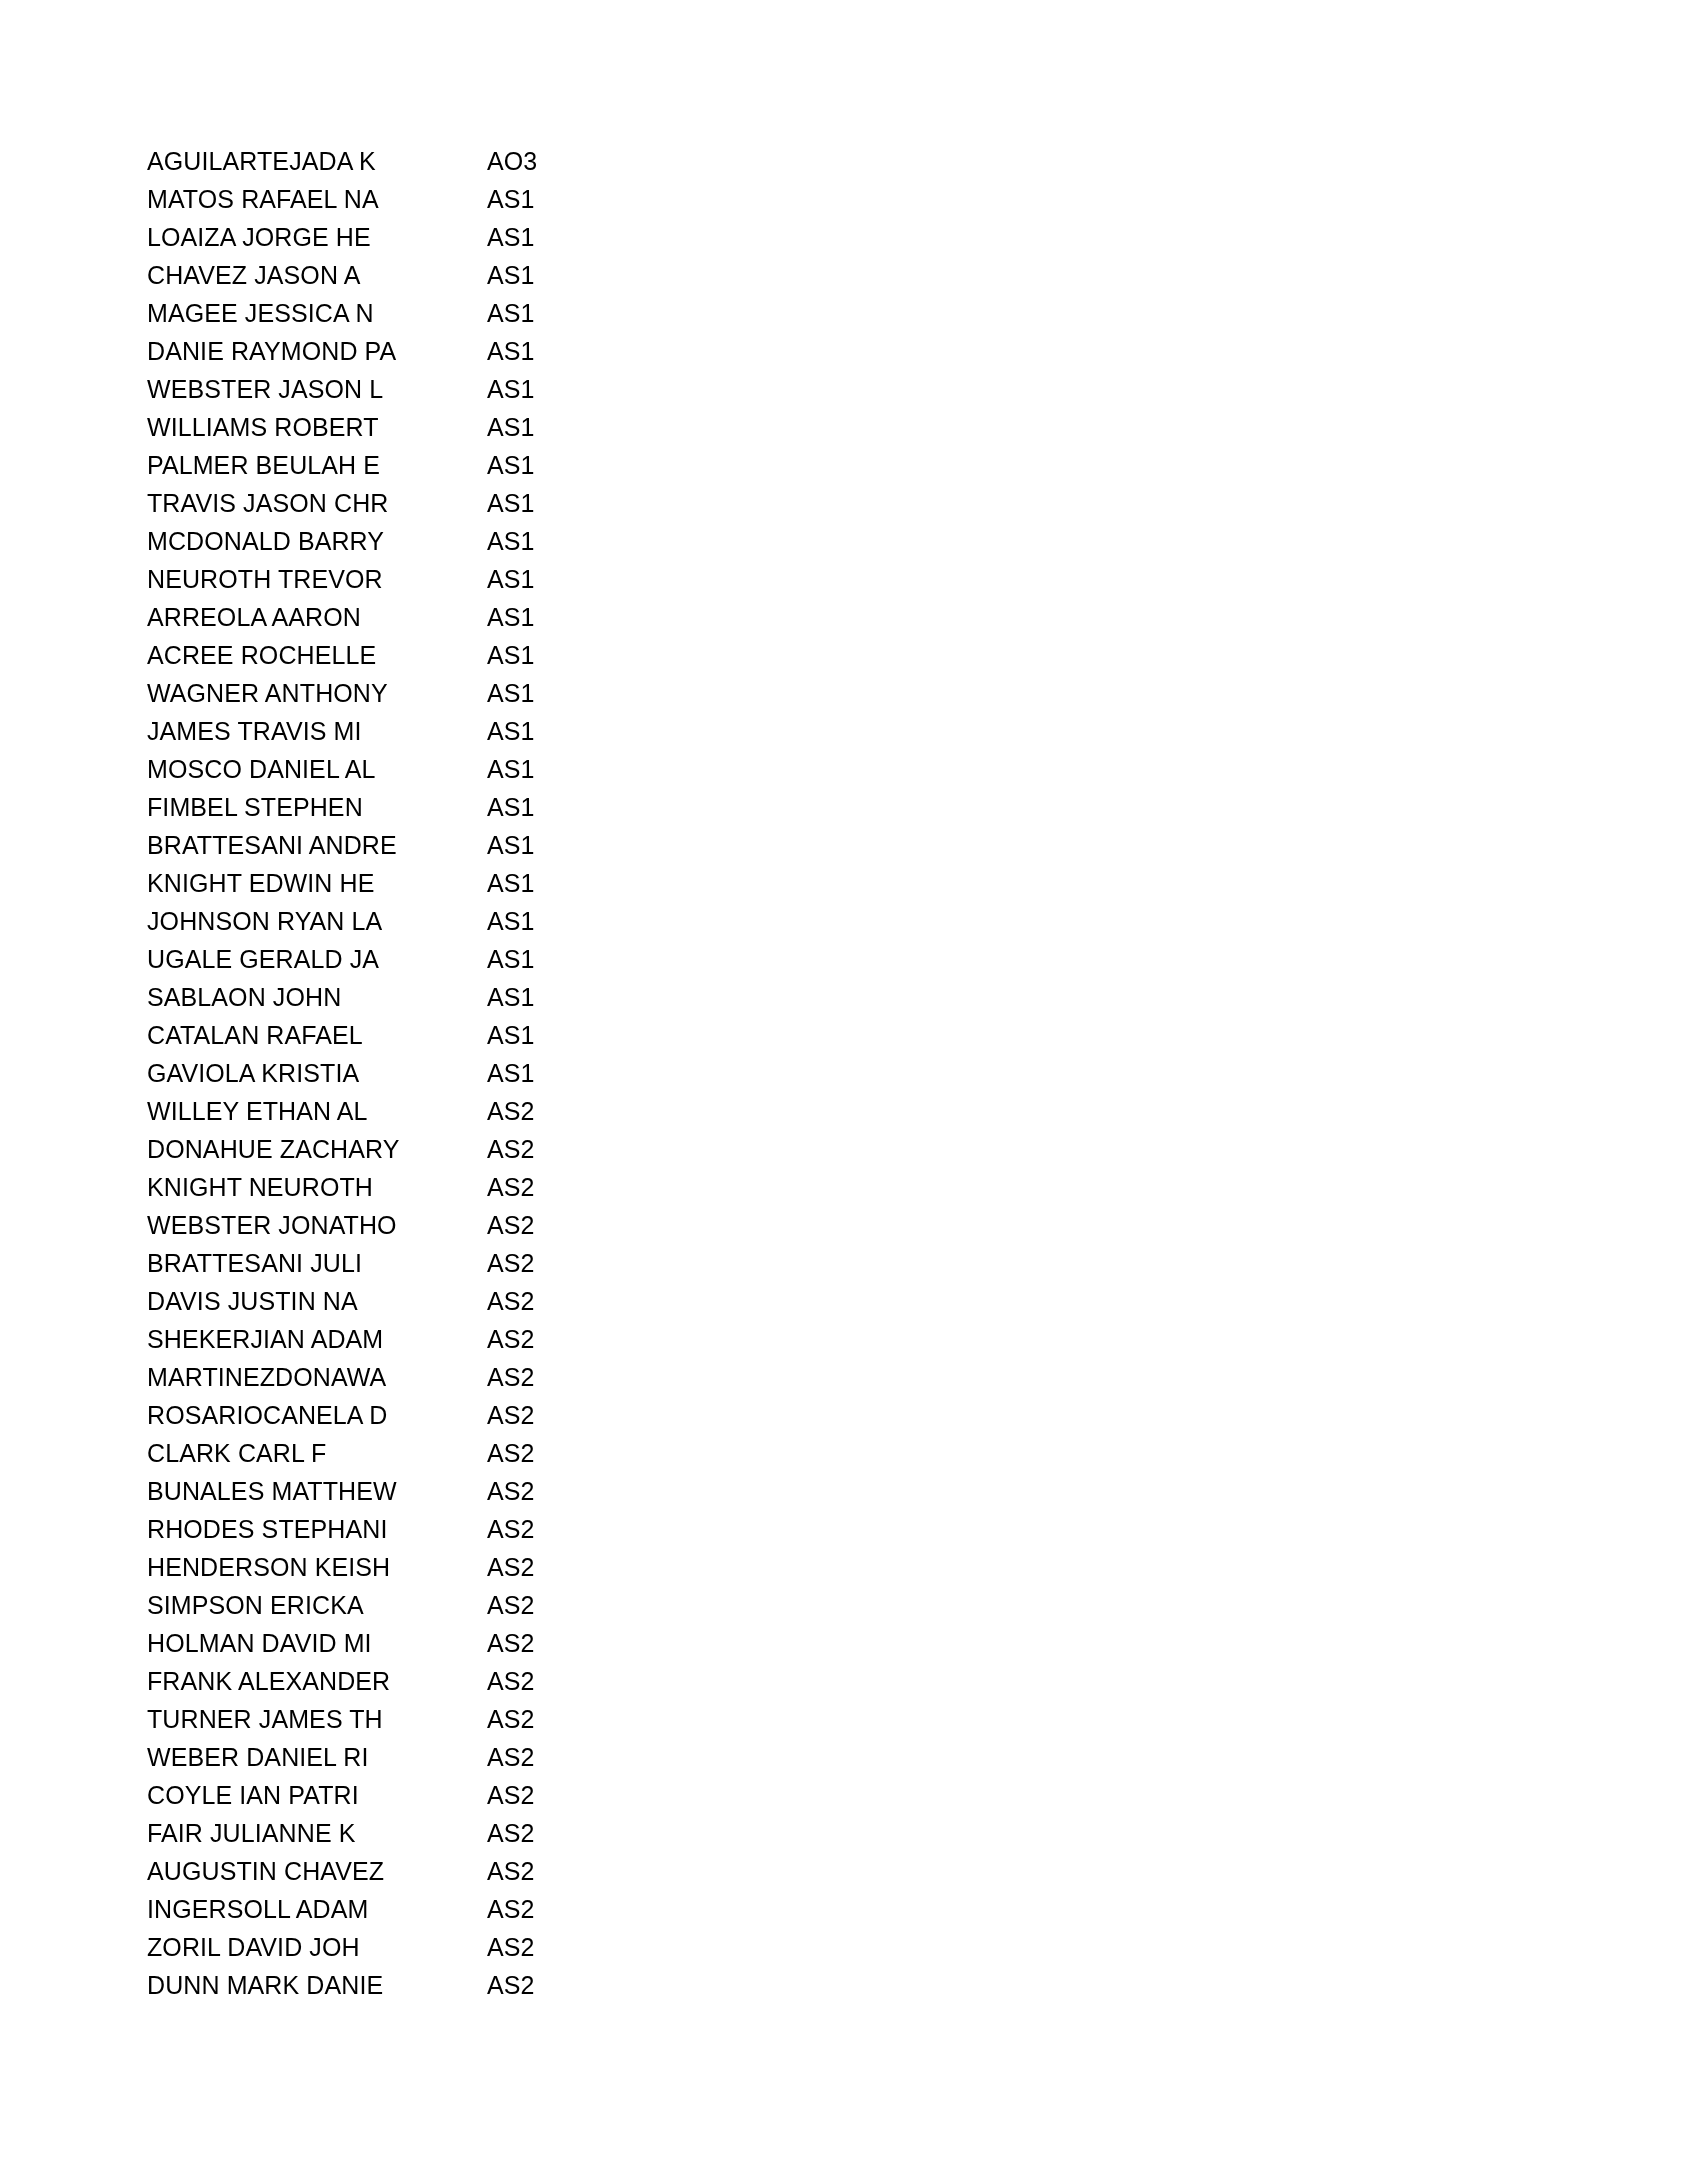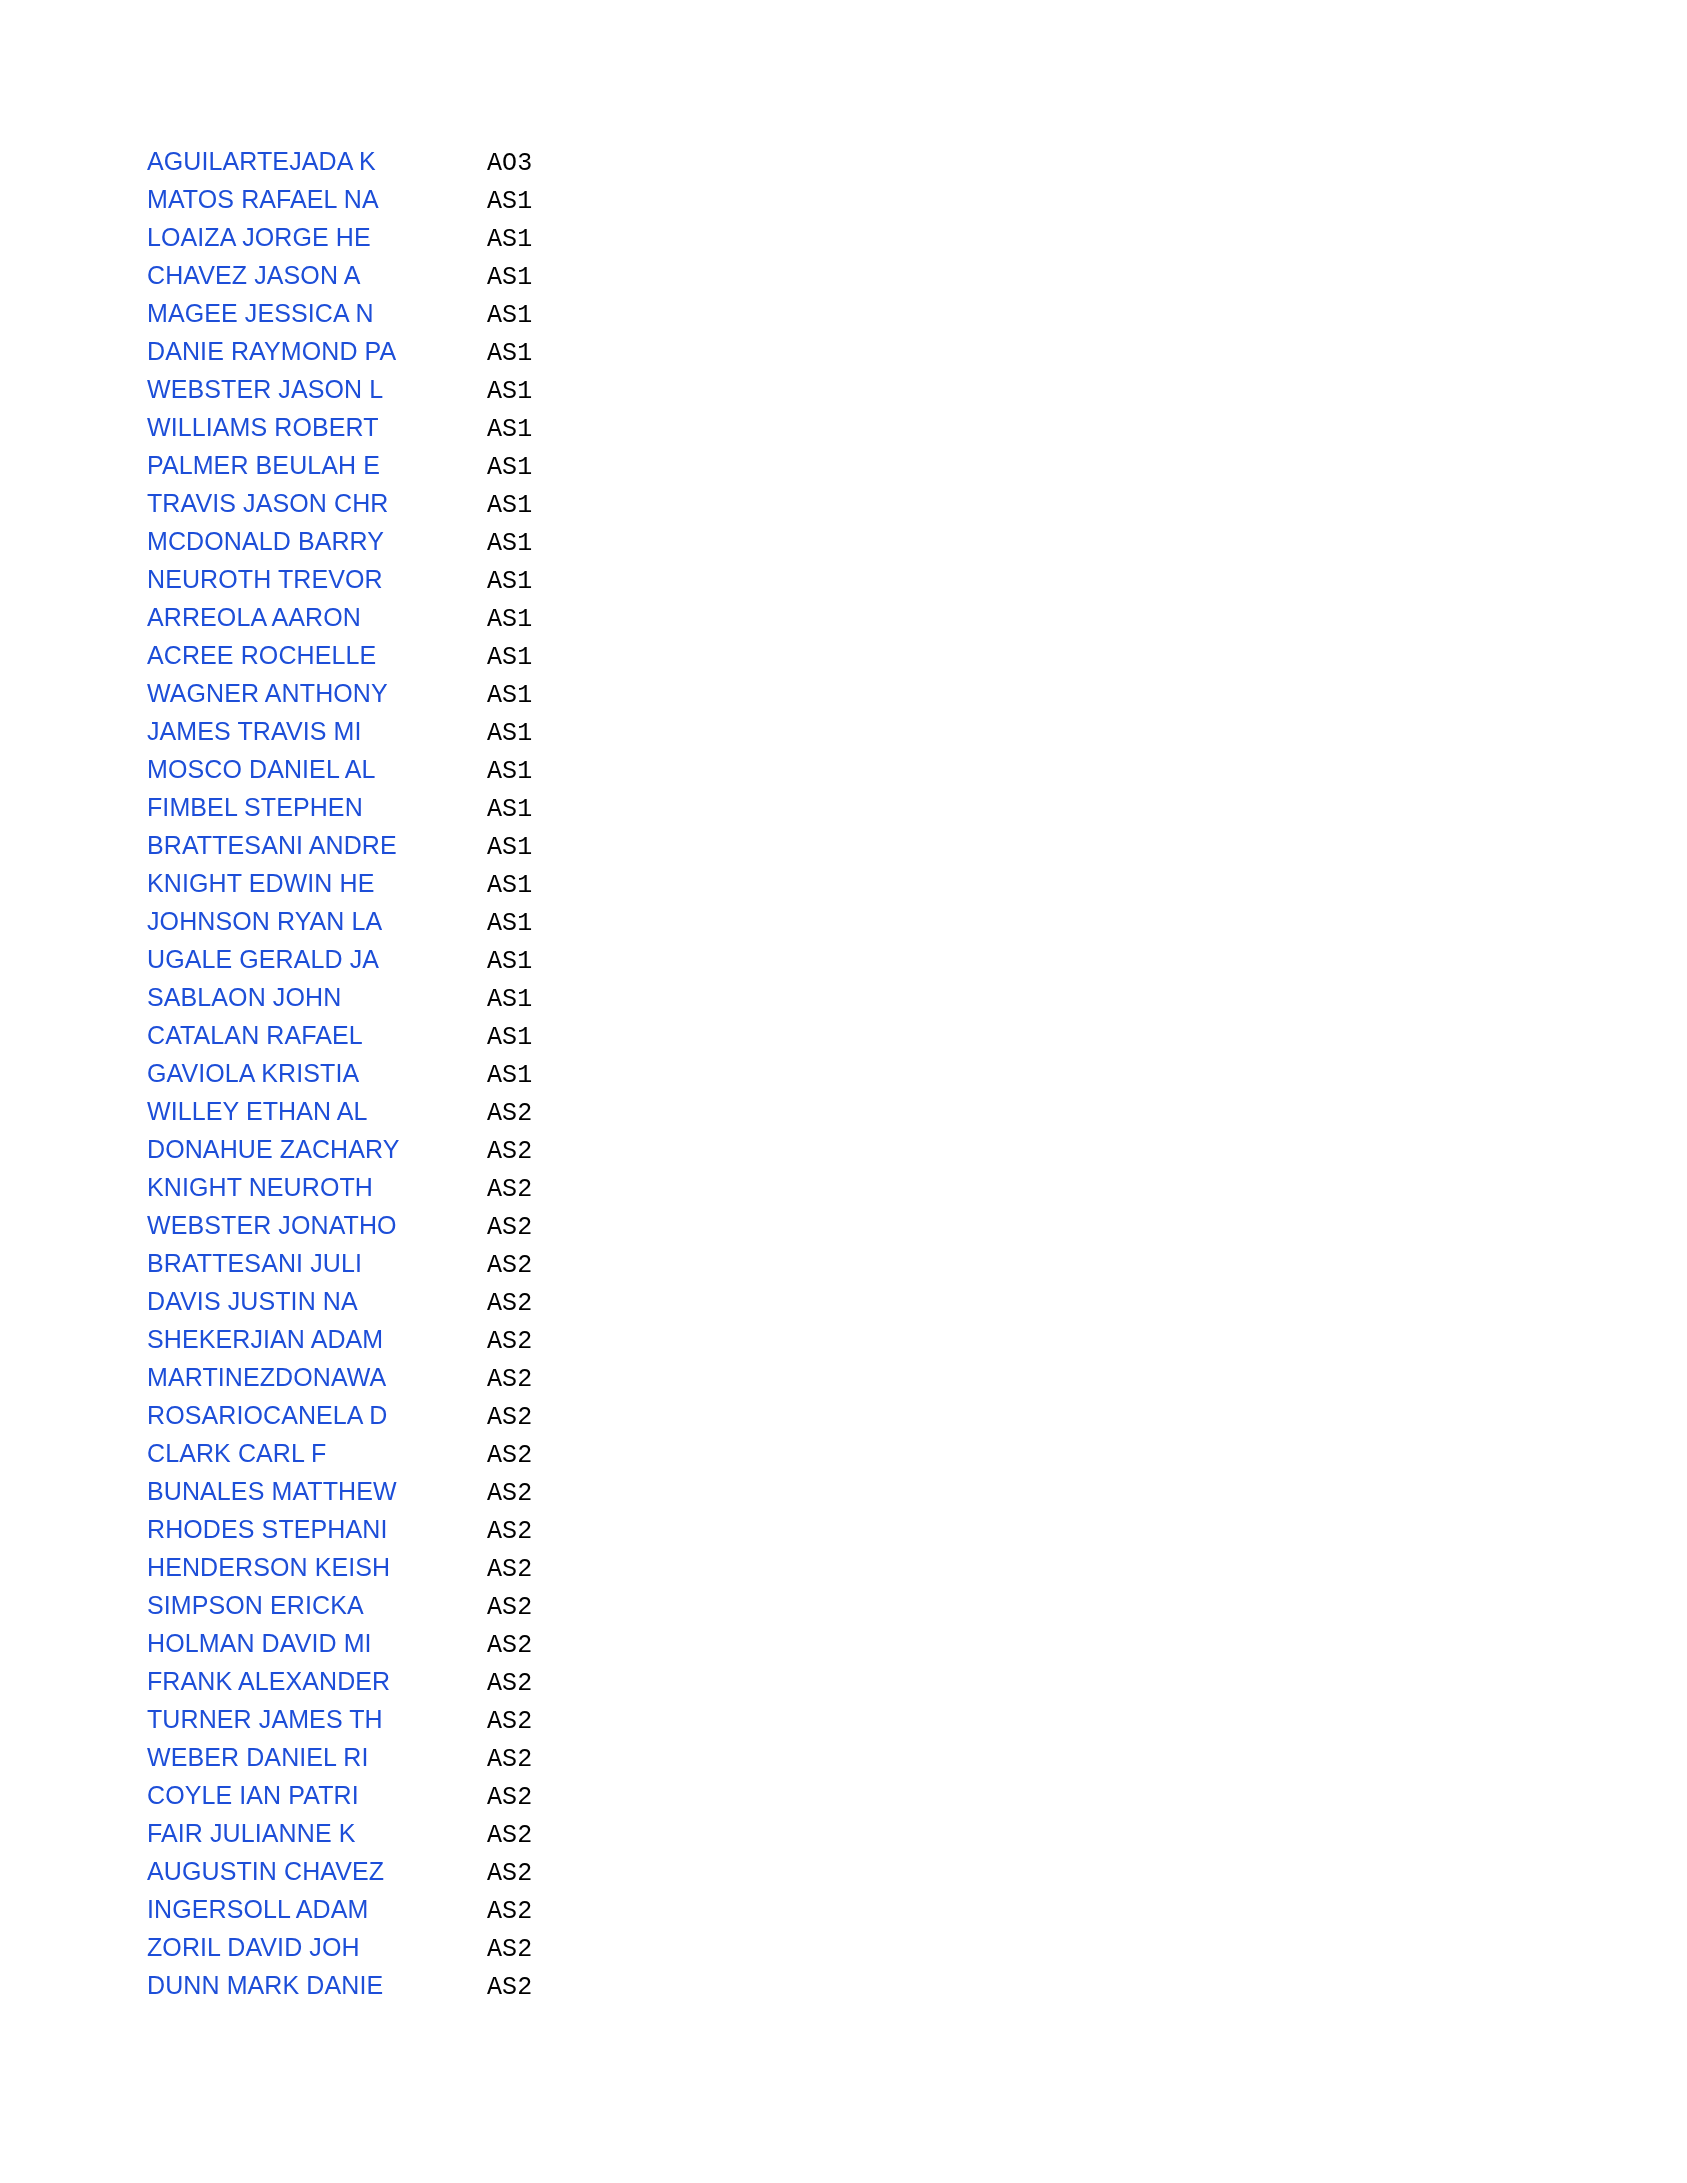--- a/index.html
+++ b/index.html
@@ -26,29 +26,28 @@
     display: flex;
     align-items: baseline;
     height: 38px;
     line-height: 38px;
     white-space: nowrap;
   }
   .cell-name {
     width: 340px;
     flex: 0 0 340px;
     font-size: 25px;
-    color: #1d4ed8;
+    color: #000000;
     letter-spacing: 0.1px;
   }
   .cell-code {
     flex: 0 0 auto;
     font-size: 25px;
     color: #000000;
     letter-spacing: 0.1px;
-    font-family: Liberation Mono, monospace;
   }
 </style>
 </head>
 <body>
 
 <div class="page">
   <div class="roster" id="roster-list">
       <div class="roster-row">
         <span class="cell-name">AGUILARTEJADA K</span>
         <span class="cell-code">AO3</span>

